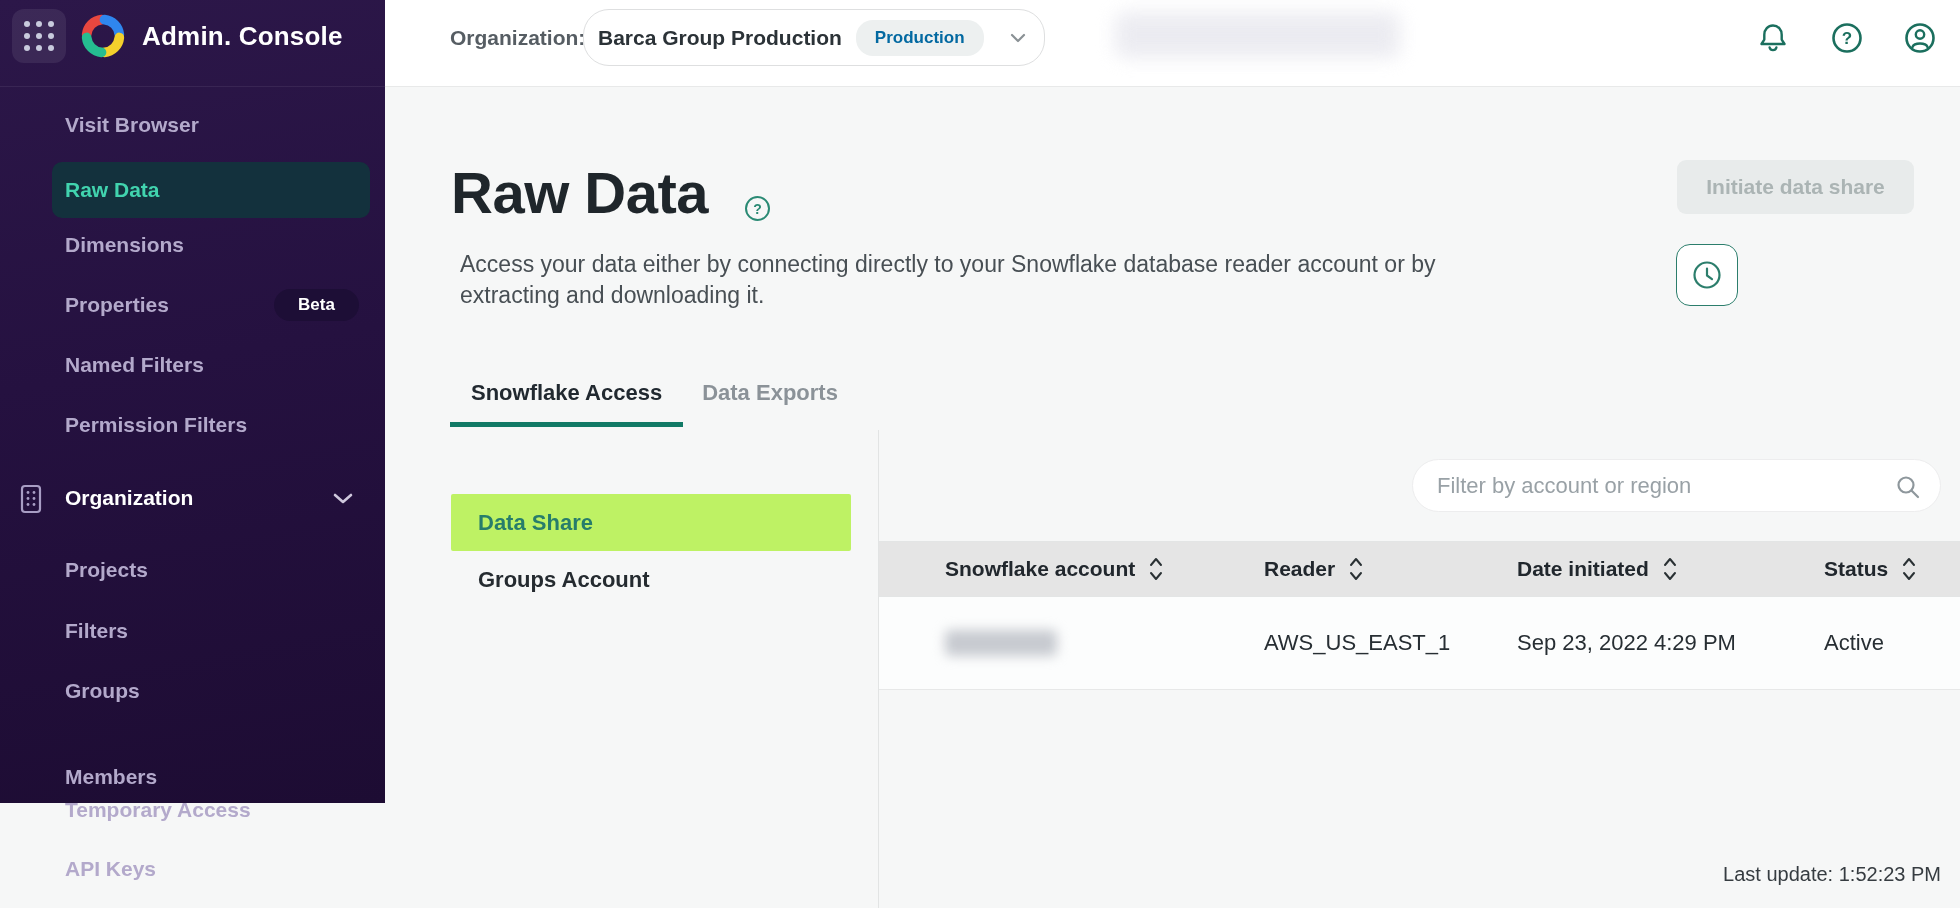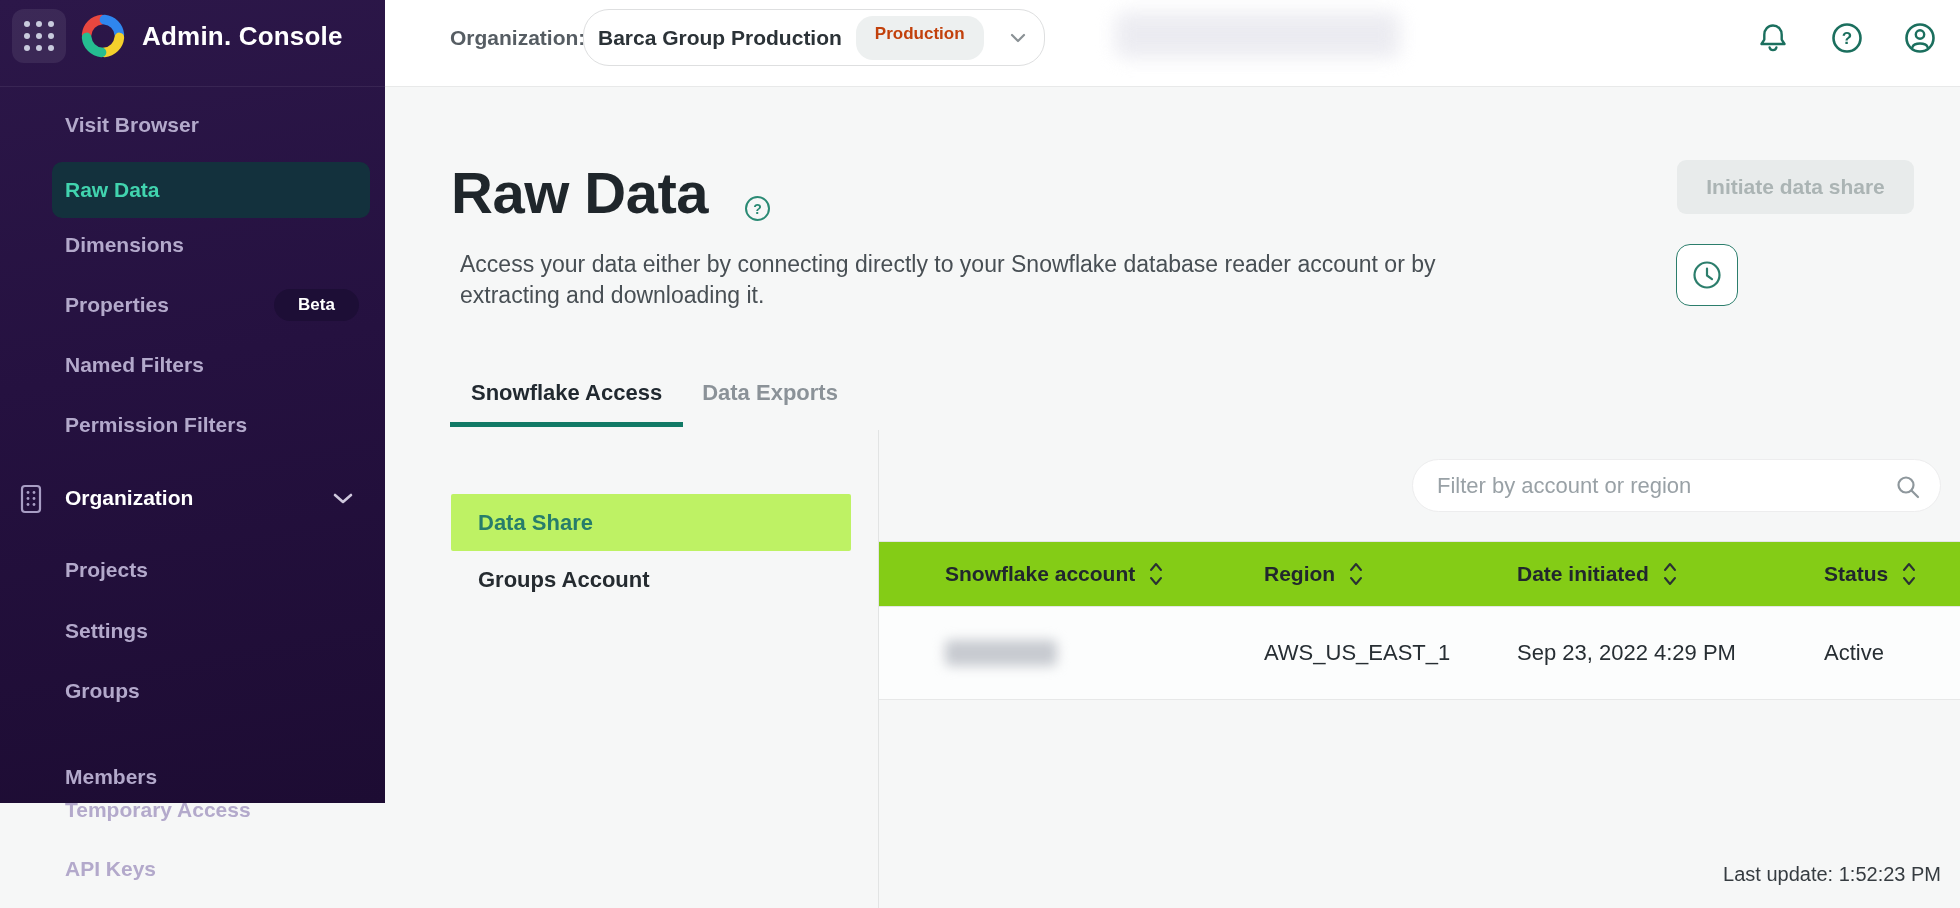--- a/index.html
+++ b/index.html
@@ -63,22 +63,22 @@
   .org-label {
     position:absolute; left:65px; top:26px; font-size:21px; font-weight:600; color:#565d63;
   }
   .org-select {
     position:absolute; left:198px; top:9px; width:462px; height:57px;
     background:#fff; border:1px solid #dedfe0; border-radius:26px;
     display:flex; align-items:center; padding:0 18px 0 14px; cursor:pointer;
   }
   .org-name { font-size:21px; font-weight:700; color:#2b3237; white-space:nowrap; }
   .org-pill {
-    margin-left:14px; background:#edf0f0; border-radius:17px; height:44px;
-    padding:0 19px; line-height:36px; font-size:17px; font-weight:700; color:#c2410c;
+    margin-left:14px; background:#edf0f0; border-radius:17px; height:36px;
+    padding:0 19px; line-height:36px; font-size:17px; font-weight:700; color:#0369a1;
   }
   .org-select .chev { margin-left:auto; }
   .topbar-blur {
     position:absolute; left:730px; top:12px; width:285px; height:46px;
     background:#e7e7ee; border-radius:10px; filter:blur(9px); opacity:0.8;
   }
   .topbar-icon { position:absolute; top:21px; width:34px; height:34px; cursor:pointer; }
   .topbar-icon.bell { left:1371px; }
   .topbar-icon.help { left:1445px; }
   .topbar-icon.account { left:1518px; }
@@ -131,21 +131,21 @@
   .filter-box input {
     width:100%; height:100%; border:none; outline:none; background:transparent;
     border-radius:27px; padding:0 62px 0 24px;
     font-family:"Liberation Sans",sans-serif; font-size:22px; color:#333;
   }
   .filter-box input::placeholder { color:#99a1a6; }
   .filter-box .search-ic { position:absolute; right:18px; top:13px; cursor:pointer; }
 
   .table { position:absolute; left:494px; top:454px; width:1081px; }
   .thead {
-    position:relative; height:66px; background:#84cc16;
+    position:relative; height:56px; background:#e5e5e5;
     border-top:1px solid #e3e5e5; border-bottom:1px solid #e3e5e5;
   }
   .trow {
     position:relative; height:93px; background:#fcfdfd; border-bottom:1px solid #e7e8e8;
   }
   .th, .td { position:absolute; top:0; height:100%; display:flex; align-items:center; }
   .col-account { left:66px; }
   .col-region { left:385px; }
   .col-date { left:638px; }
   .col-status { left:945px; }
@@ -207,21 +207,21 @@
       <circle cx="17" cy="15.5" r="1.4" fill="#a89dc4"></circle>
     <circle cx="11" cy="21.5" r="1.4" fill="#a89dc4"></circle>
       <circle cx="17" cy="21.5" r="1.4" fill="#a89dc4"></circle>
   </svg>
   <div class="nav-item white" style="top:483px">Organization</div>
   <svg class="org-chevron" width="20" height="11" viewBox="0 0 20 11" fill="none">
     <polyline points="2,2 10,9 18,2" stroke="#cfc8dd" stroke-width="2.6" stroke-linecap="round" stroke-linejoin="round"></polyline>
   </svg>
 
   <div class="nav-item" style="top:555px">Projects</div>
-  <div class="nav-item" style="top:616px">Settings</div>
+  <div class="nav-item" style="top:616px">Filters</div>
   <div class="nav-item" style="top:676px">Groups</div>
   <div class="nav-item" style="top:762px">Members</div>
   <div class="nav-item" style="top:795px">Temporary Access</div>
   <div class="nav-item" style="top:854px">API Keys</div>
 </div>
 
 <div class="topbar">
   <div class="org-label">Organization:</div>
 
   <div class="org-select">
@@ -292,21 +292,21 @@
   <div class="table">
     <div class="thead">
       <div class="th col-account">
         <span>Snowflake account</span>
         <svg class="sort" width="16" height="30" viewBox="0 0 16 30" fill="none">
           <polyline points="3,11 8,5 13,11" stroke="#2a3134" stroke-width="2" stroke-linecap="round" stroke-linejoin="round"></polyline>
           <polyline points="3,19 8,25 13,19" stroke="#2a3134" stroke-width="2" stroke-linecap="round" stroke-linejoin="round"></polyline>
         </svg>
       </div>
       <div class="th col-region">
-        <span>Region</span>
+        <span>Reader</span>
         <svg class="sort" width="16" height="30" viewBox="0 0 16 30" fill="none">
           <polyline points="3,11 8,5 13,11" stroke="#2a3134" stroke-width="2" stroke-linecap="round" stroke-linejoin="round"></polyline>
           <polyline points="3,19 8,25 13,19" stroke="#2a3134" stroke-width="2" stroke-linecap="round" stroke-linejoin="round"></polyline>
         </svg>
       </div>
       <div class="th col-date">
         <span>Date initiated</span>
         <svg class="sort" width="16" height="30" viewBox="0 0 16 30" fill="none">
           <polyline points="3,11 8,5 13,11" stroke="#2a3134" stroke-width="2" stroke-linecap="round" stroke-linejoin="round"></polyline>
           <polyline points="3,19 8,25 13,19" stroke="#2a3134" stroke-width="2" stroke-linecap="round" stroke-linejoin="round"></polyline>

